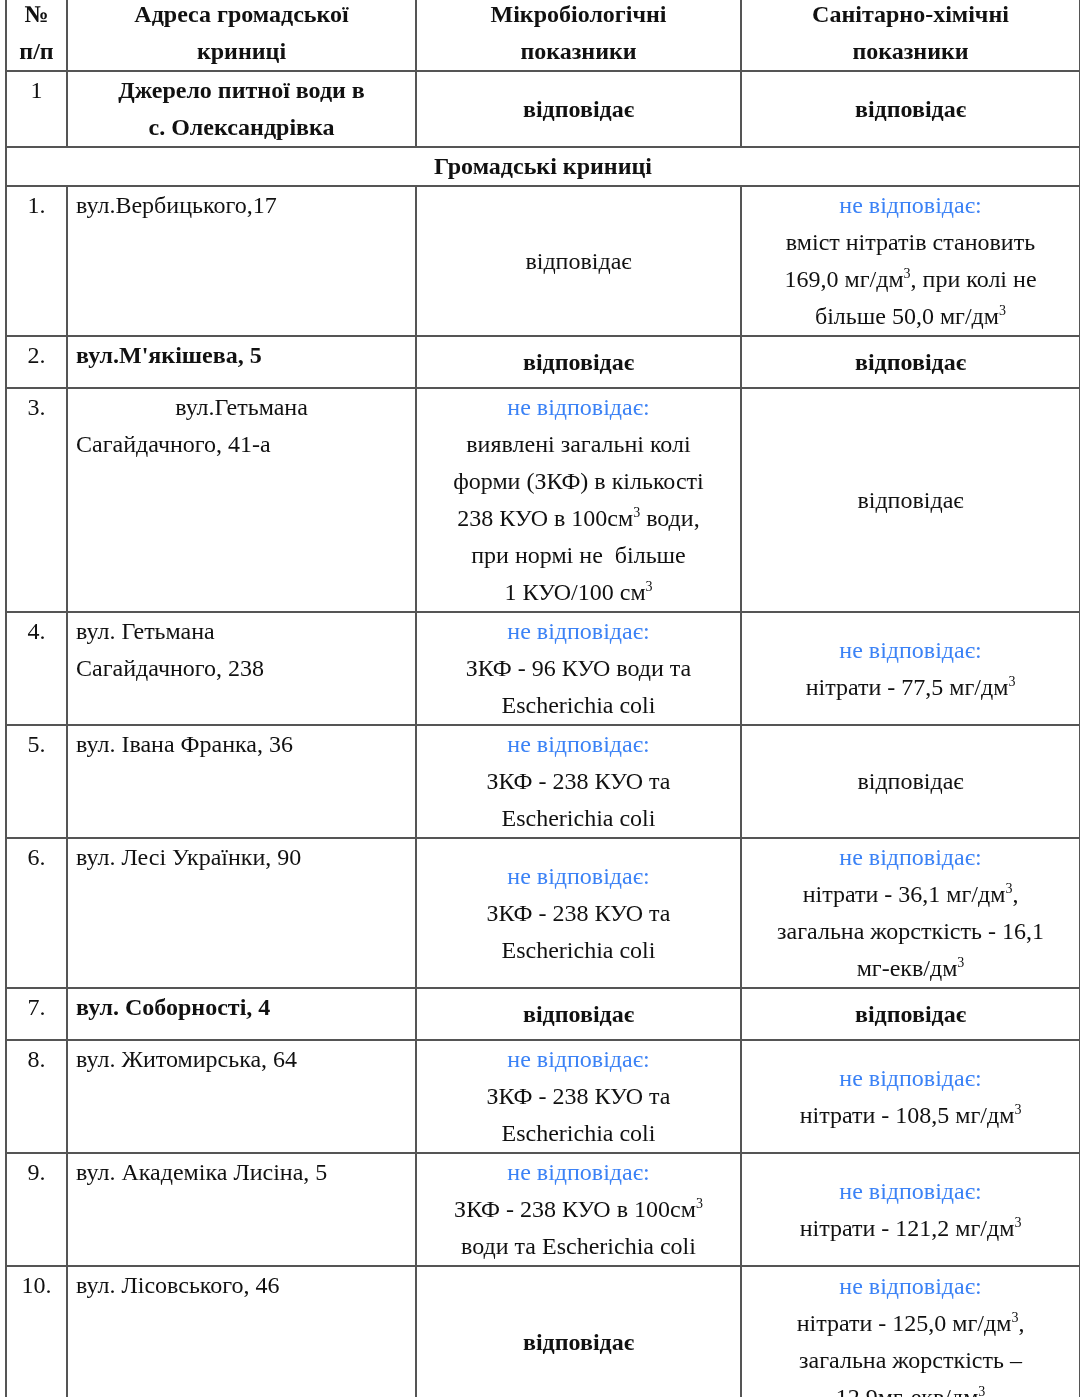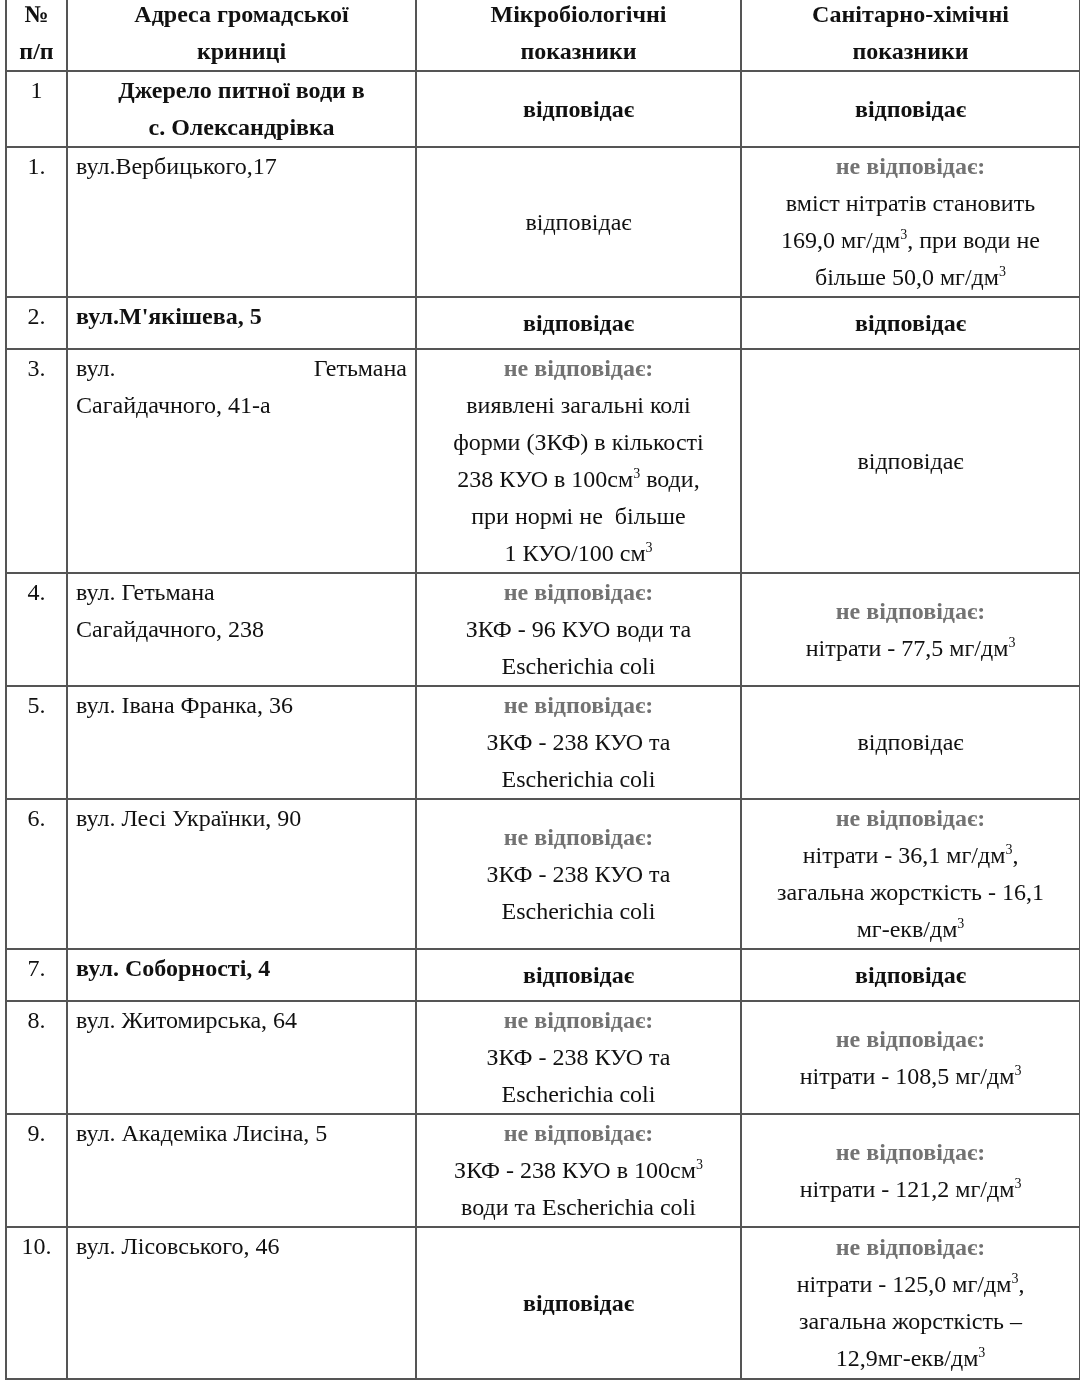--- a/index.html
+++ b/index.html
@@ -22,22 +22,22 @@
     text-align: center;
     padding: 0 8px;
   }
   col.c1 { width: 61px; }
   col.c2 { width: 349px; }
   col.c3 { width: 325px; }
   col.c4 { width: 339px; }
   .b { font-weight: bold; }
   .top { vertical-align: top !important; }
   .left { text-align: left !important; }
-  .red { color: #737373; font-weight: bold; }
-  .justify2 { display: flex; justify-content: space-between; }
+  .red { color: #3b82f6; font-weight: normal; }
+  .justify2 { display: flex; justify-content: center; }
   sup { font-size: 14px; line-height: 0; vertical-align: 9px; }
   tr.h-head td { height: 74px; }
   tr.h-r0 td { height: 74px; }
   tr.h-sec td { height: 36px; }
   tr.h-r1 td { height: 148px; }
   tr.h-r2 td { height: 50px; }
   tr.h-r3 td { height: 222px; }
   tr.h-r4 td { height: 110px; }
   tr.h-r5 td { height: 110px; }
   tr.h-r6 td { height: 148px; }
@@ -80,29 +80,32 @@
   <tr class="h-r0">
     <td class="top">1</td>
     <td class="b">
       <span>Джерело питної води в</span><br>
       <span>с. Олександрівка</span>
     </td>
     <td class="b">відповідає</td>
     <td class="b">відповідає</td>
   </tr>
 
+  <tr class="h-sec">
+    <td colspan="4" class="b">Громадські криниці</td>
+  </tr>
 
   <tr class="h-r1">
     <td class="top">1.</td>
     <td class="top left">вул.Вербицького,17</td>
     <td>відповідає</td>
     <td>
       <span class="red">не відповідає:</span><br>
       <span>вміст нітратів становить</span><br>
-      <span>169,0 мг/дм</span><sup>3</sup><span>, при води не</span><br>
+      <span>169,0 мг/дм</span><sup>3</sup><span>, при колі не</span><br>
       <span>більше 50,0 мг/дм</span><sup>3</sup>
     </td>
   </tr>
 
   <tr class="h-r2">
     <td class="top">2.</td>
     <td class="top left b">вул.М'якішева, 5</td>
     <td class="b">відповідає</td>
     <td class="b">відповідає</td>
   </tr>

